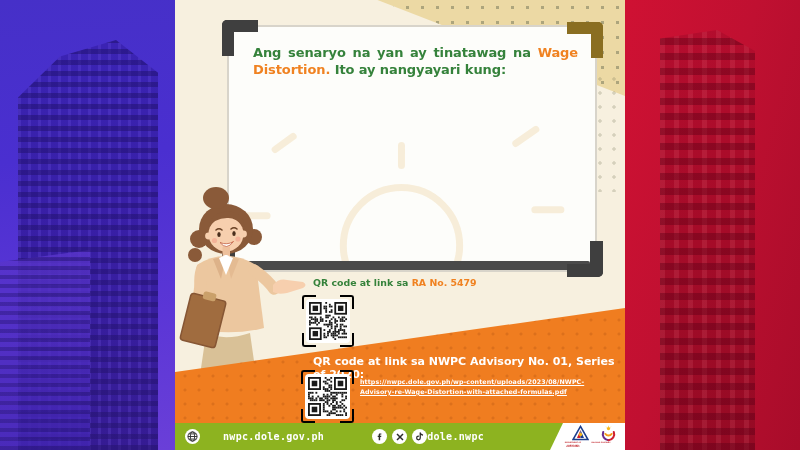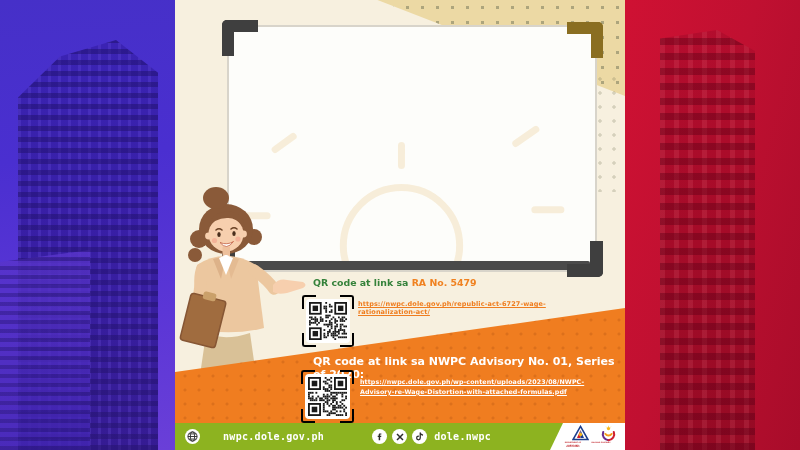--- a/index.html
+++ b/index.html
@@ -82,21 +82,21 @@
 
   
   .footer{position:absolute;left:0;top:423px;width:450px;height:27px;z-index:9;background:#fff;}
   .footer-green{position:absolute;left:0;top:0;width:388px;height:27px;background:#8db320;
     clip-path:polygon(0 0,100% 0,calc(100% - 13px) 100%,0 100%);display:flex;align-items:center;}
   .f-ico{width:15px;height:15px;border-radius:50%;background:#fff;display:flex;align-items:center;
     justify-content:center;flex:0 0 auto;}
   .f-ico svg{display:block;}
   .site{margin-left:7px;font-family:"DejaVu Sans Mono",monospace;font-weight:bold;font-size:10px;color:#fff;letter-spacing:.3px;padding-left:16px;}
   .socials{display:flex;gap:5px;margin-left:48px;align-items:center;}
-  .handle{margin-left:7px;font-family:"DejaVu Sans Mono",monospace;font-weight:bold;font-size:10px;color:#fff;letter-spacing:.3px;text-align:center;}
+  .handle{font-family:"DejaVu Sans Mono",monospace;font-weight:bold;font-size:10px;color:#fff;letter-spacing:.3px;text-align:center;}
   .globe-wrap{margin-left:10px;}
   .logos{position:absolute;left:374px;top:0;width:76px;height:27px;background:#fff;
     clip-path:polygon(14px 0,100% 0,100% 100%,0 100%);}
   .logo{position:absolute;top:2px;width:17px;height:17px;}
   .logo svg{width:100%;height:100%;display:block;}
   .logo-cap{position:absolute;top:19px;width:64px;font-size:5px;line-height:1.1;font-weight:bold;color:#c0272d;
     text-align:center;transform:scale(.35);transform-origin:top center;white-space:normal;}
   .dole-logo{left:23px;} .dole-cap{left:-8px;}
   .bp-logo{left:51px;} .bp-cap{left:20px;}
 </style>
@@ -122,20 +122,21 @@
       <svg class="wm" viewBox="0 0 365 242" fill="none" stroke="#f6ead2" stroke-width="7" stroke-linecap="round" opacity="0.8">
         <circle cx="172" cy="218" r="58"></circle>
         <path d="M12 188 h26 M305 182 h26 M46 122 l18 -13 M286 116 l20 -14 M172 138 v-20"></path>
       </svg>
       <span class="crn tl"></span>
       <span class="crn tr"></span>
       <span class="crn br"></span>
       <span class="crn bl"></span>
       <div class="card-tray"></div>
       <div class="card-text">
+        <p class="cp"><span class="seg-green">Ang senaryo na yan ay tinatawag na </span><span class="seg-orange">Wage Distortion.</span><span class="seg-green"> Ito ay nangyayari kung:</span></p>
       </div>
     </div>
 
     <svg class="character" viewBox="0 0 140 190">
       <g fill="#8a5a39">
         <circle cx="24" cy="54" r="9"></circle>
         <circle cx="20" cy="70" r="7"></circle>
         <circle cx="79" cy="52" r="8"></circle>
         <ellipse cx="51" cy="44" rx="27" ry="25"></ellipse>
         <ellipse cx="41" cy="13" rx="13" ry="11"></ellipse>
@@ -295,21 +296,20 @@
             <rect x="2" y="2" width="10" height="10" fill="#fff"></rect>
             <rect x="4" y="4" width="6" height="6" fill="#1a1a1a"></rect>
             <rect x="28" y="0" width="14" height="14" fill="#1a1a1a"></rect>
             <rect x="30" y="2" width="10" height="10" fill="#fff"></rect>
             <rect x="32" y="4" width="6" height="6" fill="#1a1a1a"></rect>
             <rect x="0" y="28" width="14" height="14" fill="#1a1a1a"></rect>
             <rect x="2" y="30" width="10" height="10" fill="#fff"></rect>
             <rect x="4" y="32" width="6" height="6" fill="#1a1a1a"></rect>
           </svg></div>
     </div>
-    <div class="url1">https://nwpc.dole.gov.ph/republic-act-6727-wage-rationalization-act/</div>
 
     <div class="band"></div>
     <div class="qr2-label">QR code at link sa NWPC Advisory No. 01, Series of 2020:</div>
     <div class="qrwrap qr2w">
       <span class="br-c a"></span>
         <span class="br-c b"></span>
         <span class="br-c c"></span>
         <span class="br-c d"></span>
       <div class="qrbox"><svg viewBox="0 0 42 42" width="100%" height="100%">
             <rect x="18" y="0" width="2" height="2" fill="#1a1a1a"></rect>

